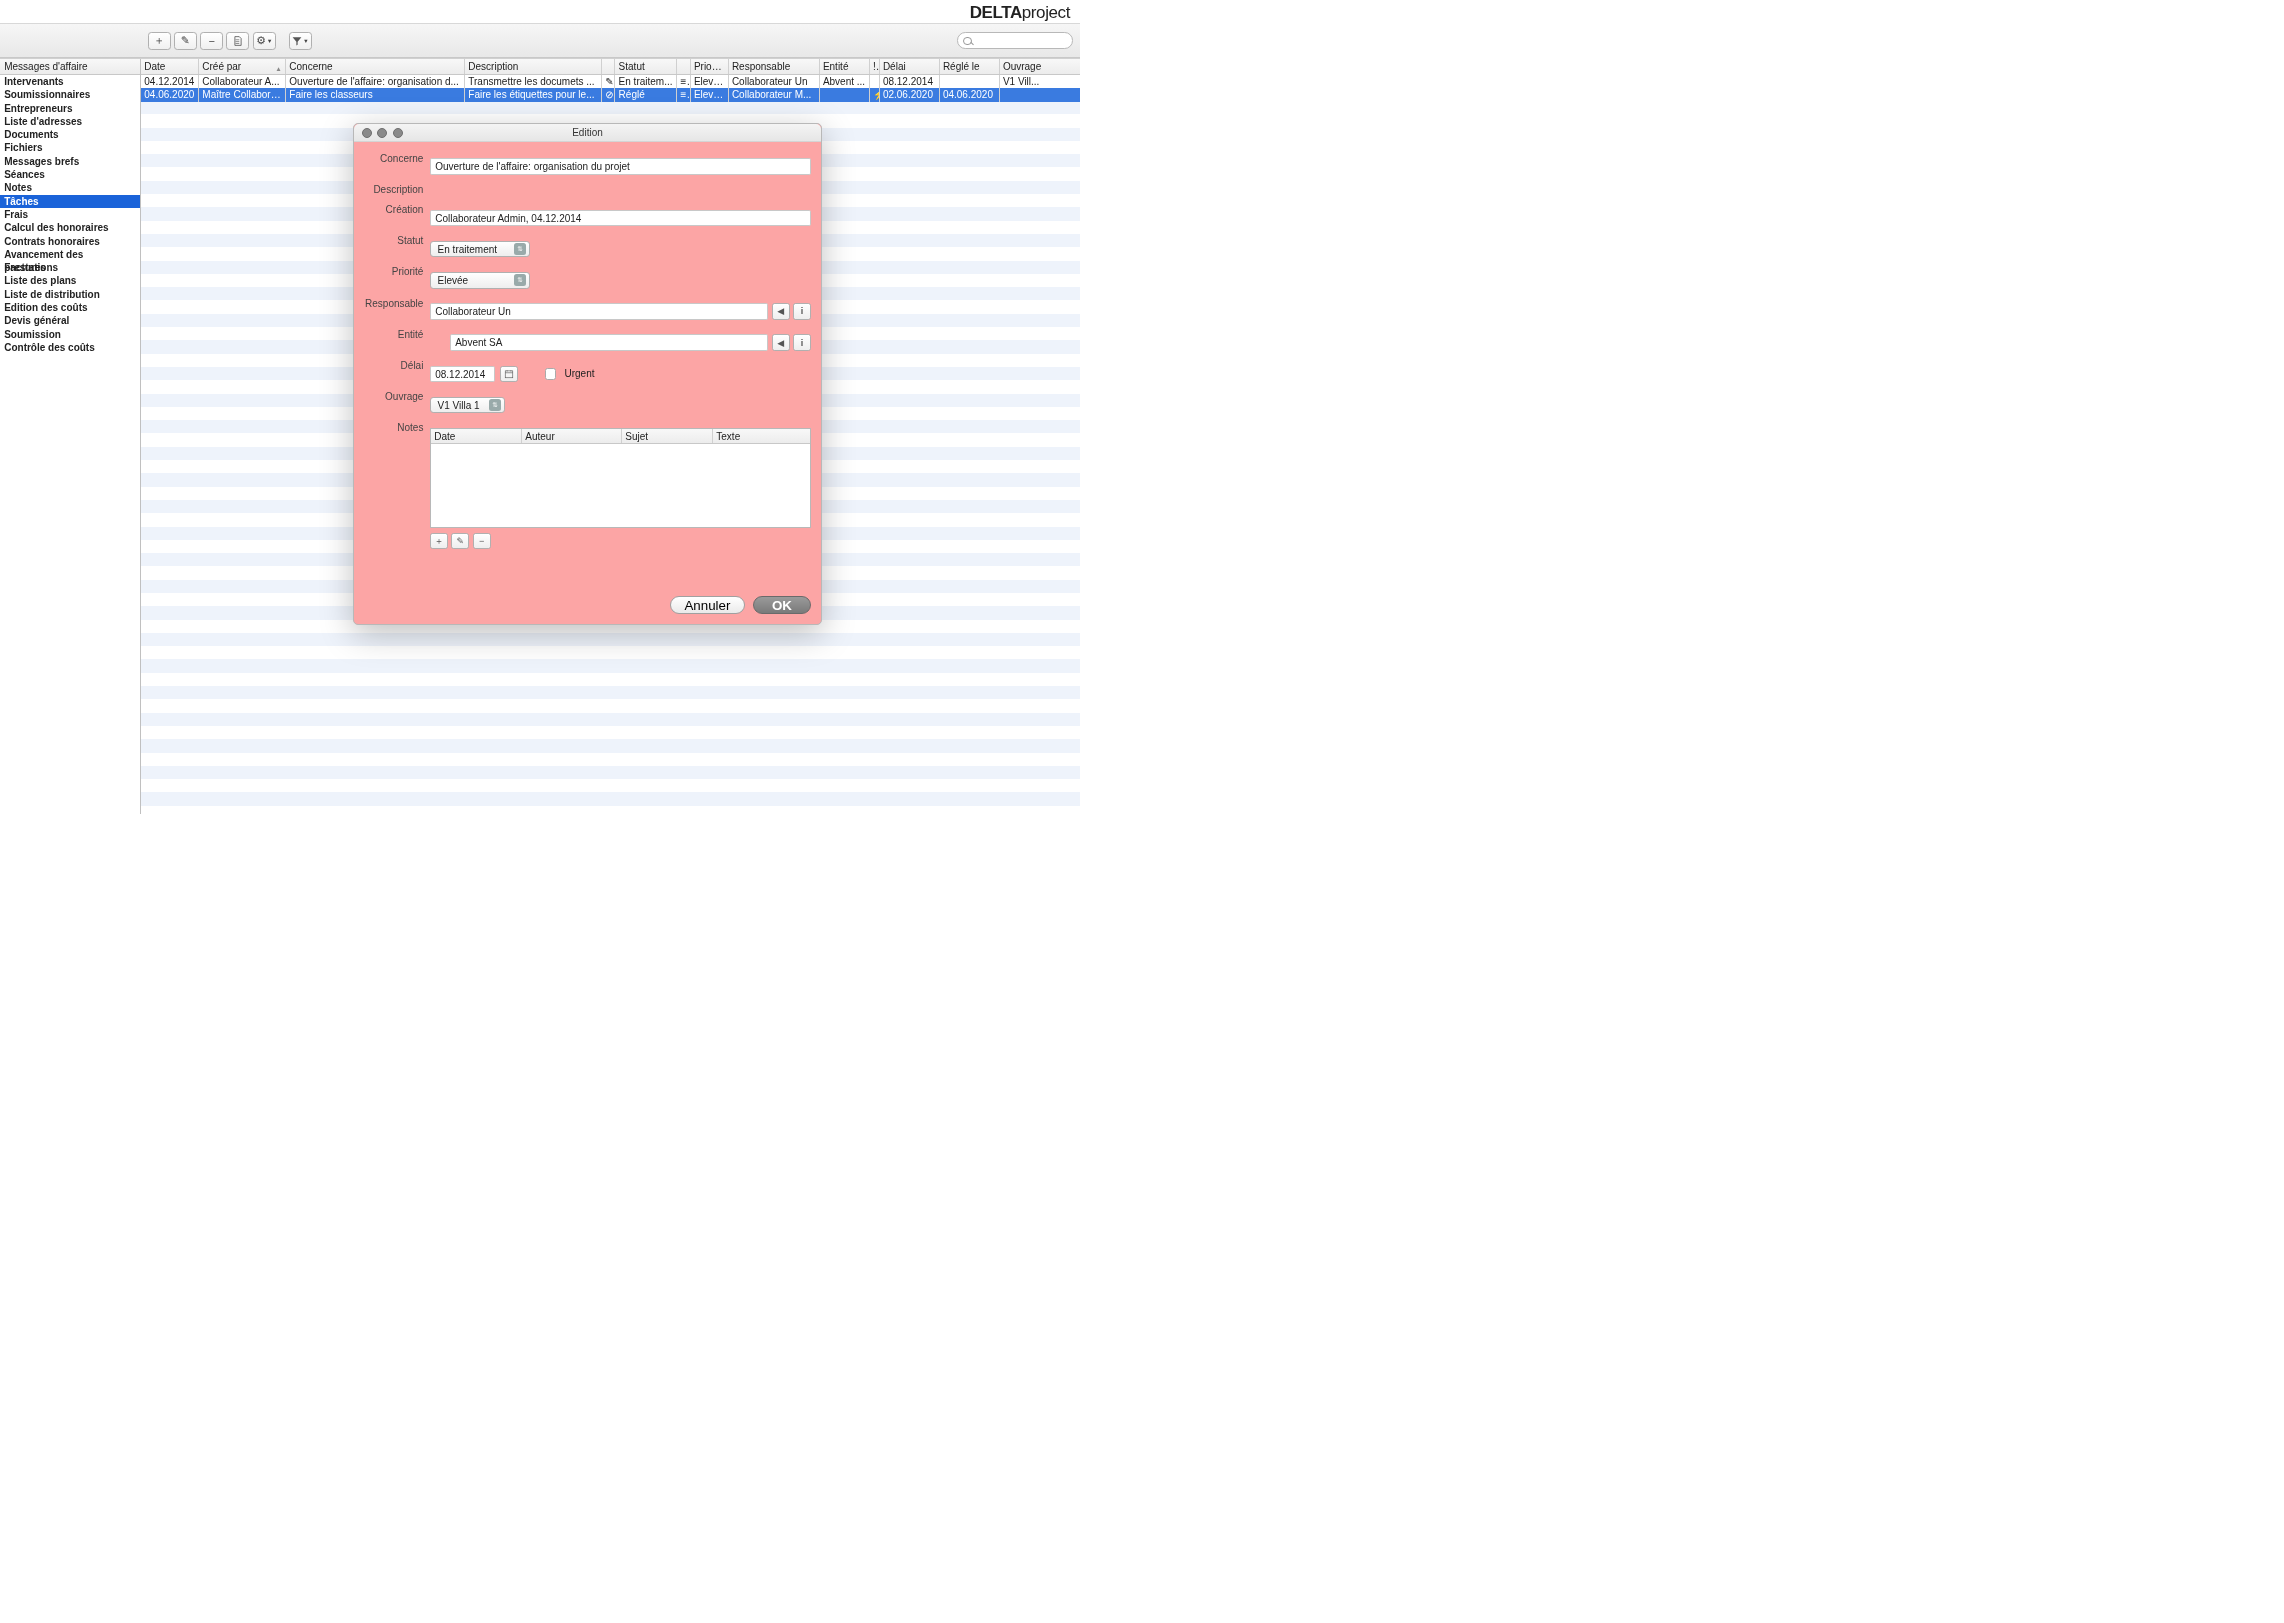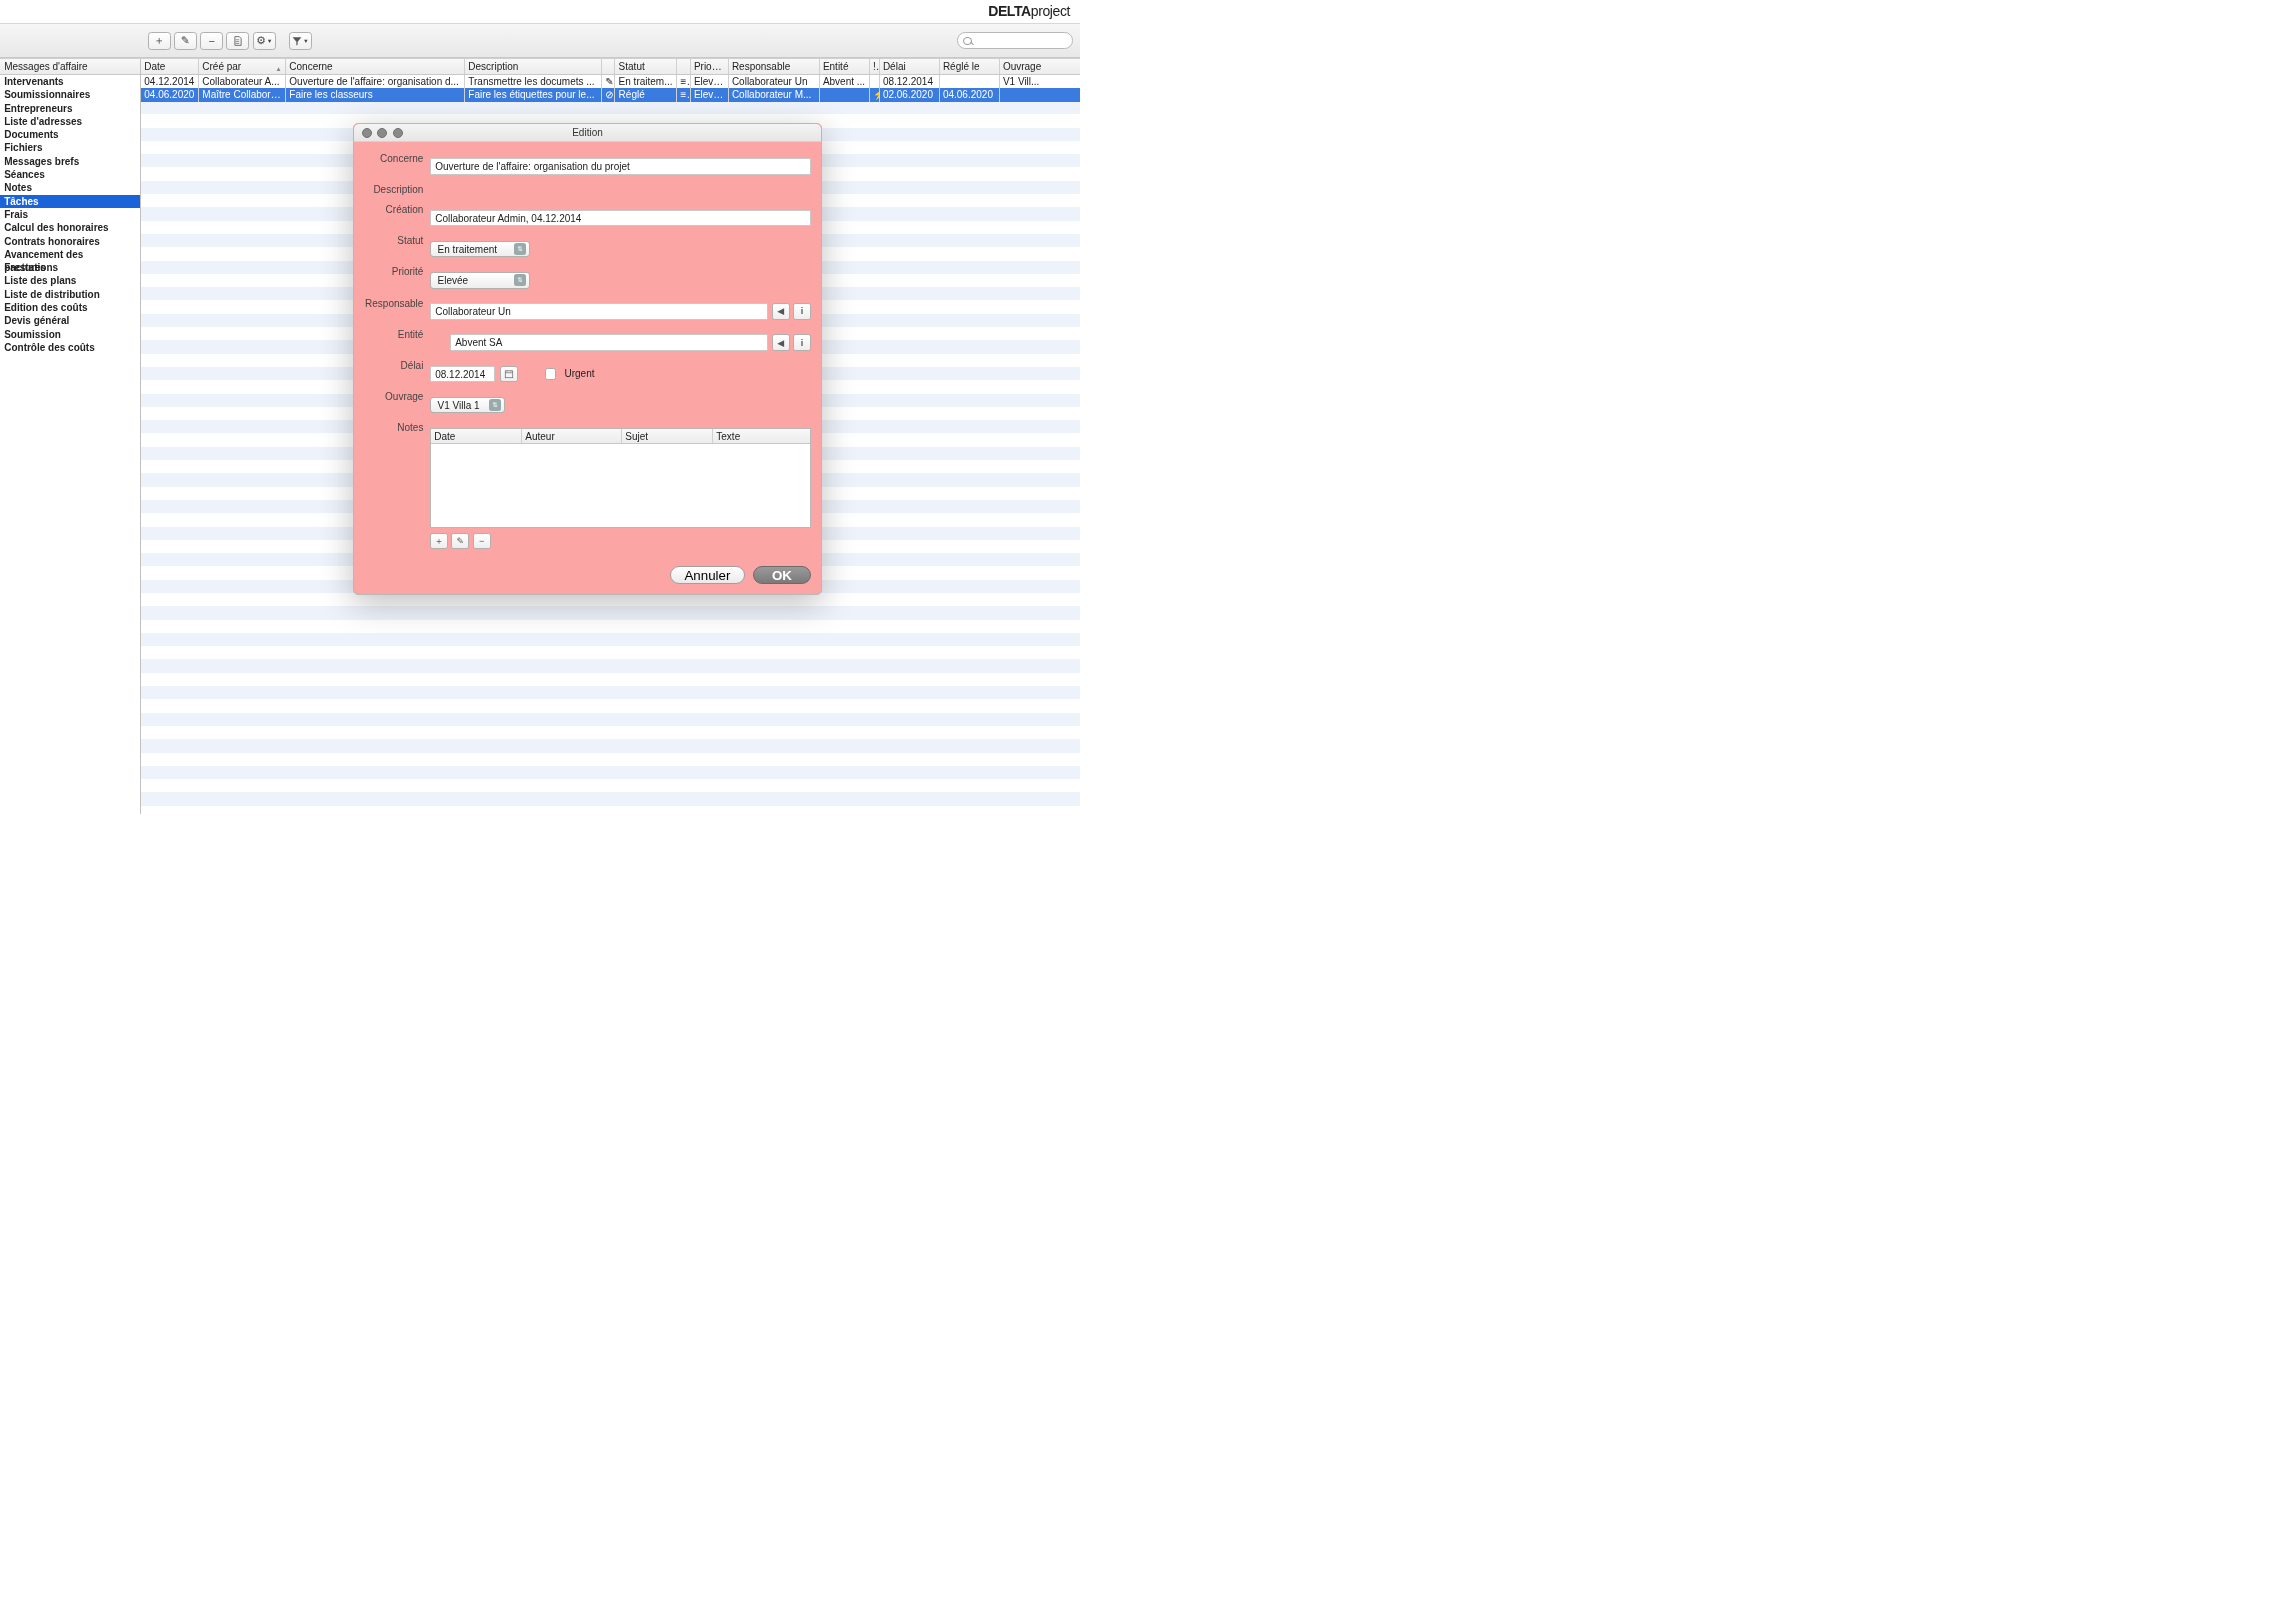--- a/index.html
+++ b/index.html
@@ -10,21 +10,21 @@
   background: #fff;
   width: 1080px;
   position: relative;
 }
 .titlebar {
   height: 23px;
   text-align: right;
   padding: 2.5px 10px 0 0;
 }
 .logo {
-  font-size: 14px;
+  font-size: 17px;
   font-weight: 900;
   letter-spacing: -0.4px;
 }
 .logo .light { font-weight: 400; }
 .toolbar-strip {
   height: 35px;
   background: linear-gradient(#f6f6f6, #e8e8e8);
   border-top: 0.8px solid #d8d8d8;
   border-bottom: 0.8px solid #c8c8c8;
   display: flex;
@@ -268,20 +268,21 @@
   padding: 0 10px 10px 10px;
 }
 .btn {
   min-width: 58px;
   height: 18px;
   border: 0.8px solid #a0a0a0;
   border-radius: 9px;
   background: linear-gradient(#fff,#eaeaea);
   cursor: pointer;
   padding: 0 13.3px;
+  margin-top: 30px;
 }
 .btn.primary {
   background: linear-gradient(#9a9a9a,#7a7a7a);
   color: #fff;
   font-weight: 600;
   border-color: #6a6a6a;
 }
 </style>
 </head>
 <body>

